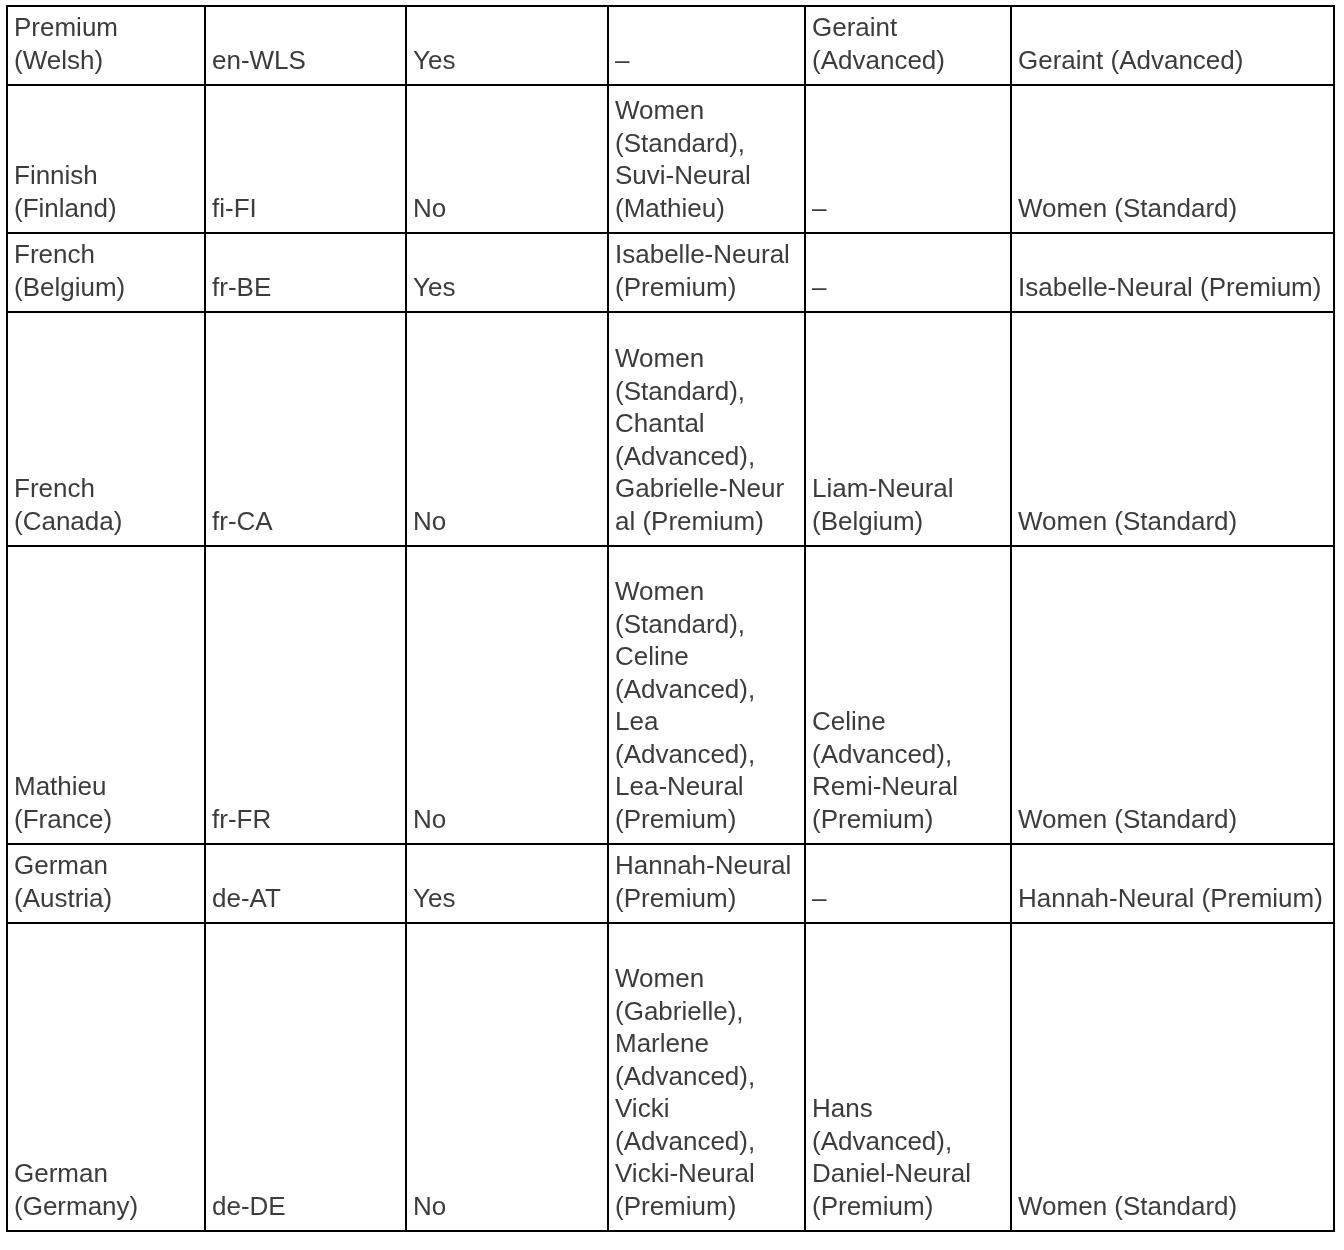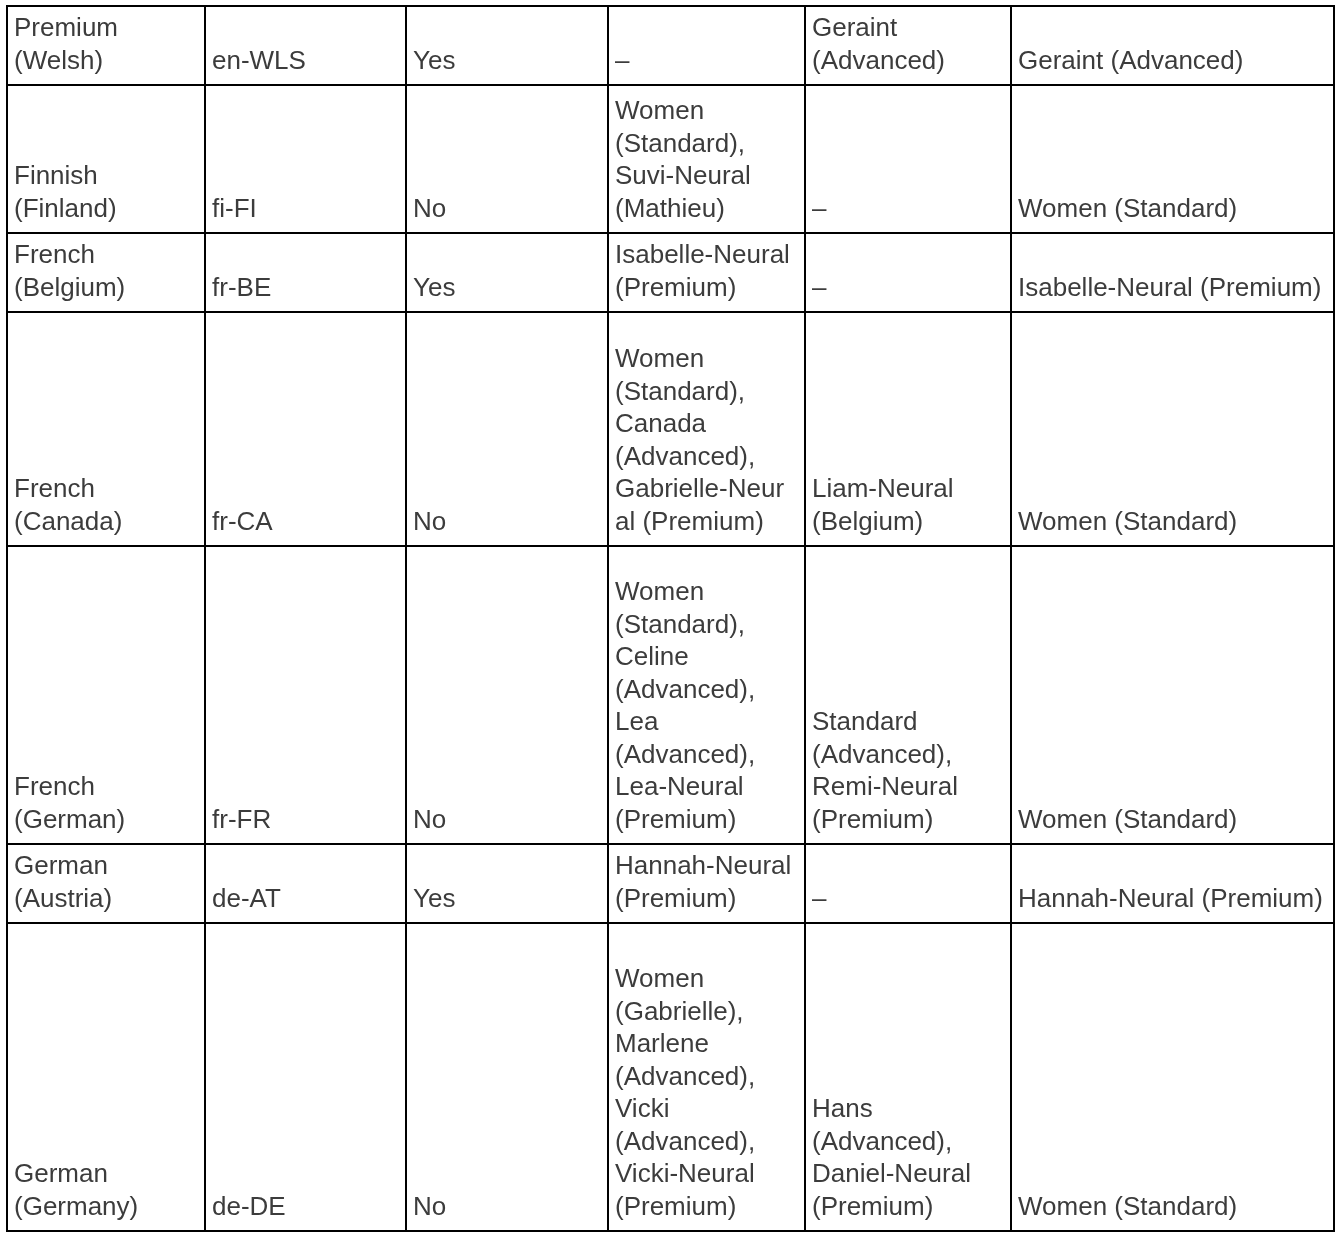--- a/index.html
+++ b/index.html
@@ -78,30 +78,30 @@
           <td>fr-BE</td>
           <td>Yes</td>
           <td>Isabelle-Neural (Premium)</td>
           <td>–</td>
           <td>Isabelle-Neural (Premium)</td>
         </tr>
         <tr style="height: 234px;">
           <td>French (Canada)</td>
           <td>fr-CA</td>
           <td>No</td>
-          <td>Women (Standard), Canada (Advanced), Gabrielle‑Neural (Premium)</td>
+          <td>Women (Standard), Chantal (Advanced), Gabrielle‑Neural (Premium)</td>
           <td>Liam-Neural (Belgium)</td>
           <td>Women (Standard)</td>
         </tr>
         <tr style="height: 298px;">
-          <td>French (German)</td>
+          <td>Mathieu (France)</td>
           <td>fr-FR</td>
           <td>No</td>
           <td>Women (Standard), Celine (Advanced), Lea (Advanced), Lea-Neural (Premium)</td>
-          <td>Standard (Advanced), Remi-Neural (Premium)</td>
+          <td>Celine (Advanced), Remi-Neural (Premium)</td>
           <td>Women (Standard)</td>
         </tr>
         <tr style="height: 77px;">
           <td>German (Austria)</td>
           <td>de-AT</td>
           <td>Yes</td>
           <td>Hannah-Neural (Premium)</td>
           <td>–</td>
           <td>Hannah-Neural (Premium)</td>
         </tr>

